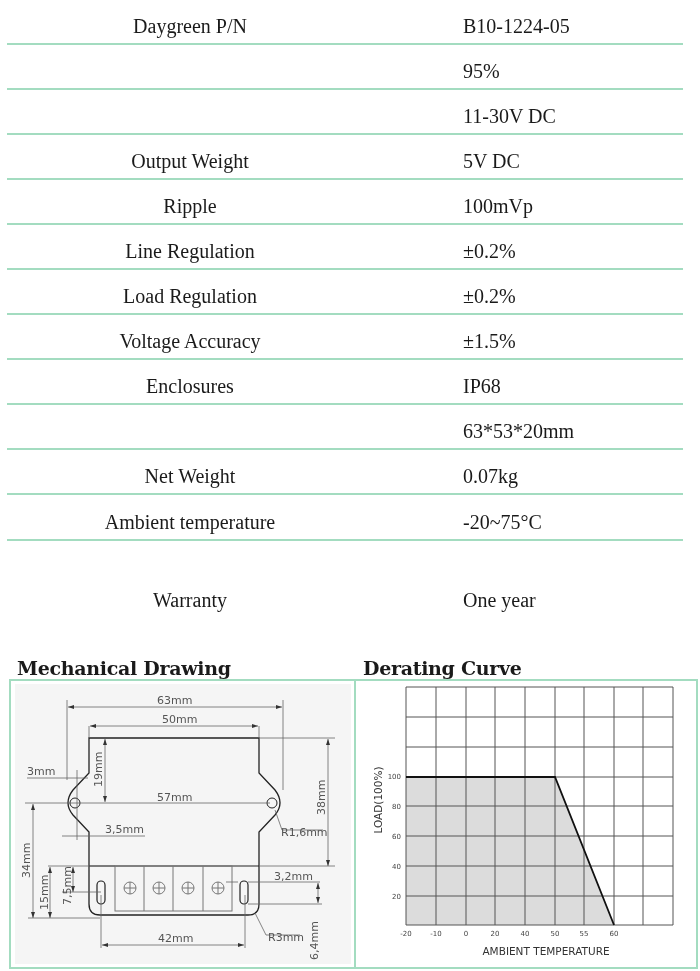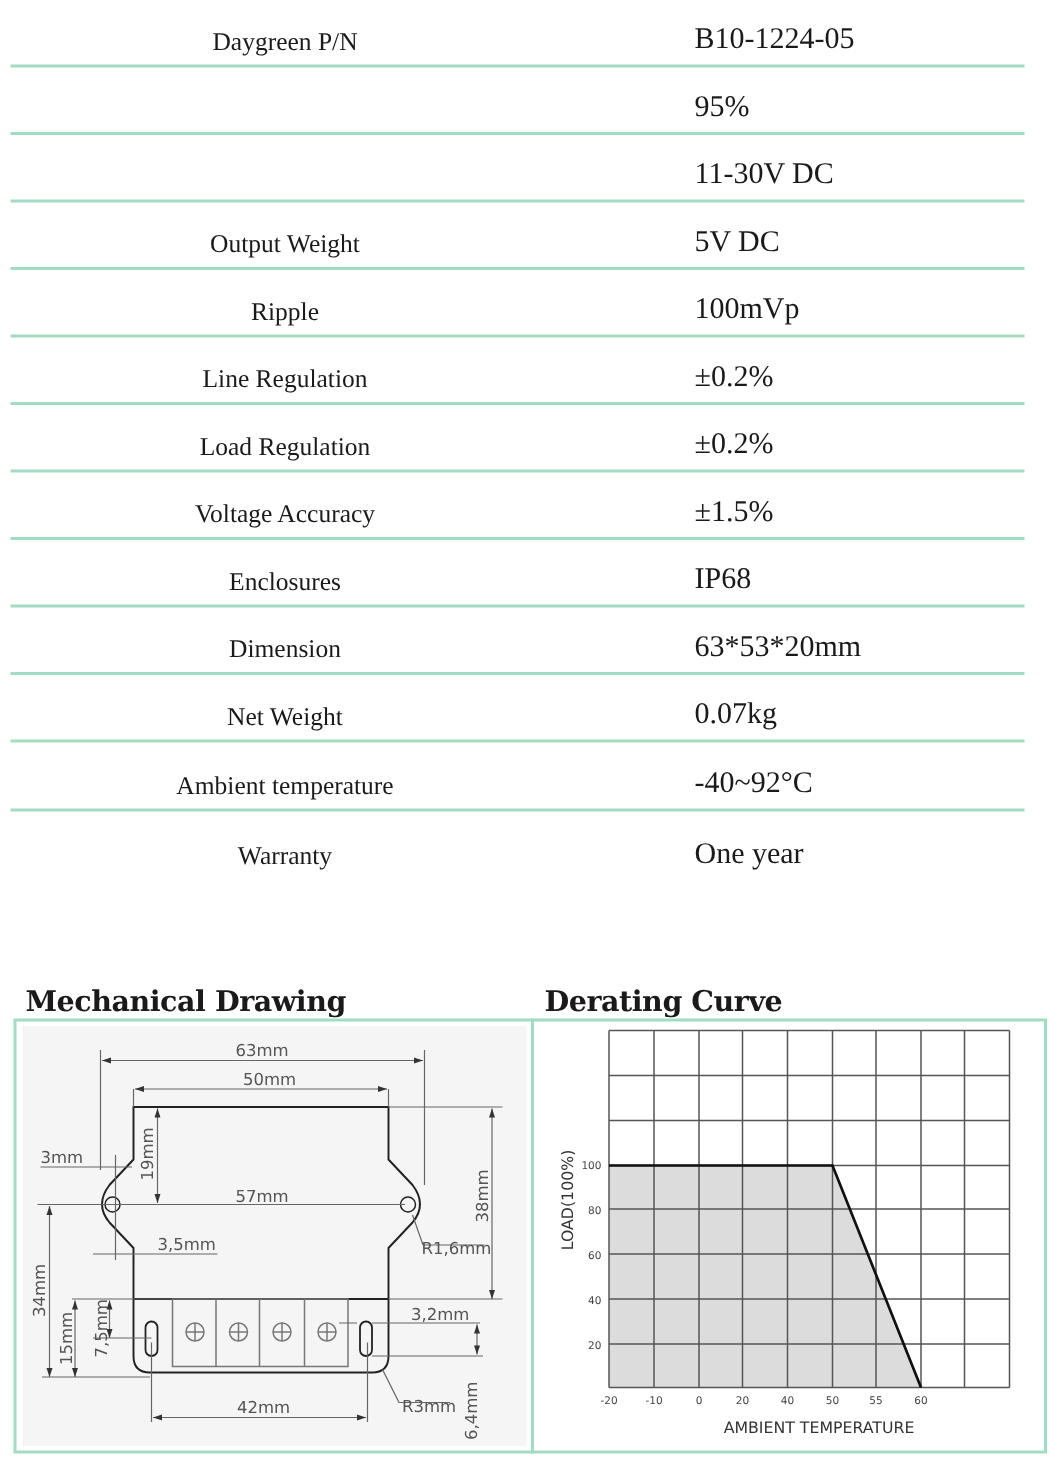--- a/index.html
+++ b/index.html
@@ -1,23 +1,23 @@
 <!DOCTYPE html>
 <html><head>
 <meta charset="utf-8">
 <style>
   html, body { margin: 0; padding: 0; background: #ffffff; }
   body { width: 700px; height: 971px; position: relative; overflow: hidden;
          font-family: "DejaVu Serif", "Liberation Serif", serif; color: #1a1a1a; }
   .spec-table { position: absolute; left: 7px; top: 0; width: 676px; }
   .spec-row { position: relative; height: 45px; border-bottom: 2px solid #a3dcc0; box-sizing: border-box; }
   .spec-row.tall { height: 46px; }
-  .spec-row.last { border-bottom: none; }
+  .spec-row.last { border-bottom: none; margin-top: 31px; }
   .spec-label { position: absolute; left: 0; width: 366px; text-align: center; bottom: 5px;
-                font-family: "Liberation Serif", serif; font-size: 17px; }
+                font-family: "Liberation Serif", serif; font-size: 20px; }
   .spec-value { position: absolute; left: 456px; bottom: 5px;
                 font-family: "Liberation Serif", serif; font-size: 20px; }
   .section-title { position: absolute; top: 657px; font-family: "DejaVu Serif", serif;
                    font-weight: bold; font-size: 19px; letter-spacing: -0.3px; }
   .frame { position: absolute; left: 9px; top: 679px; width: 689px; height: 290px;
            border: 2px solid #a3dcc0; box-sizing: border-box; }
   .frame-divider { position: absolute; left: 354px; top: 679px; width: 2px; height: 290px; background: #a3dcc0; }
   .drawing-bg { position: absolute; left: 15px; top: 684px; width: 336px; height: 280px; background: #f5f5f5; }
   svg text { font-family: "DejaVu Sans", sans-serif; }
 </style>
@@ -53,30 +53,29 @@
     </div>
   <div class="spec-row">
       <span class="spec-label">Voltage Accuracy</span>
       <span class="spec-value">±1.5%</span>
     </div>
   <div class="spec-row">
       <span class="spec-label">Enclosures</span>
       <span class="spec-value">IP68</span>
     </div>
   <div class="spec-row">
-      <span class="spec-label">Dimension</span>
       <span class="spec-value">63*53*20mm</span>
     </div>
   <div class="spec-row">
       <span class="spec-label">Net Weight</span>
       <span class="spec-value">0.07kg</span>
     </div>
   <div class="spec-row tall">
       <span class="spec-label">Ambient temperature</span>
-      <span class="spec-value">-40~92°C</span>
+      <span class="spec-value">-20~75°C</span>
     </div>
   <div class="spec-row last">
       <span class="spec-label">Warranty</span>
       <span class="spec-value">One  year</span>
     </div>
 </div>
 
 <div class="section-title" style="left:17px;">Mechanical Drawing</div>
 <div class="section-title" style="left:363px;">Derating Curve</div>
 

